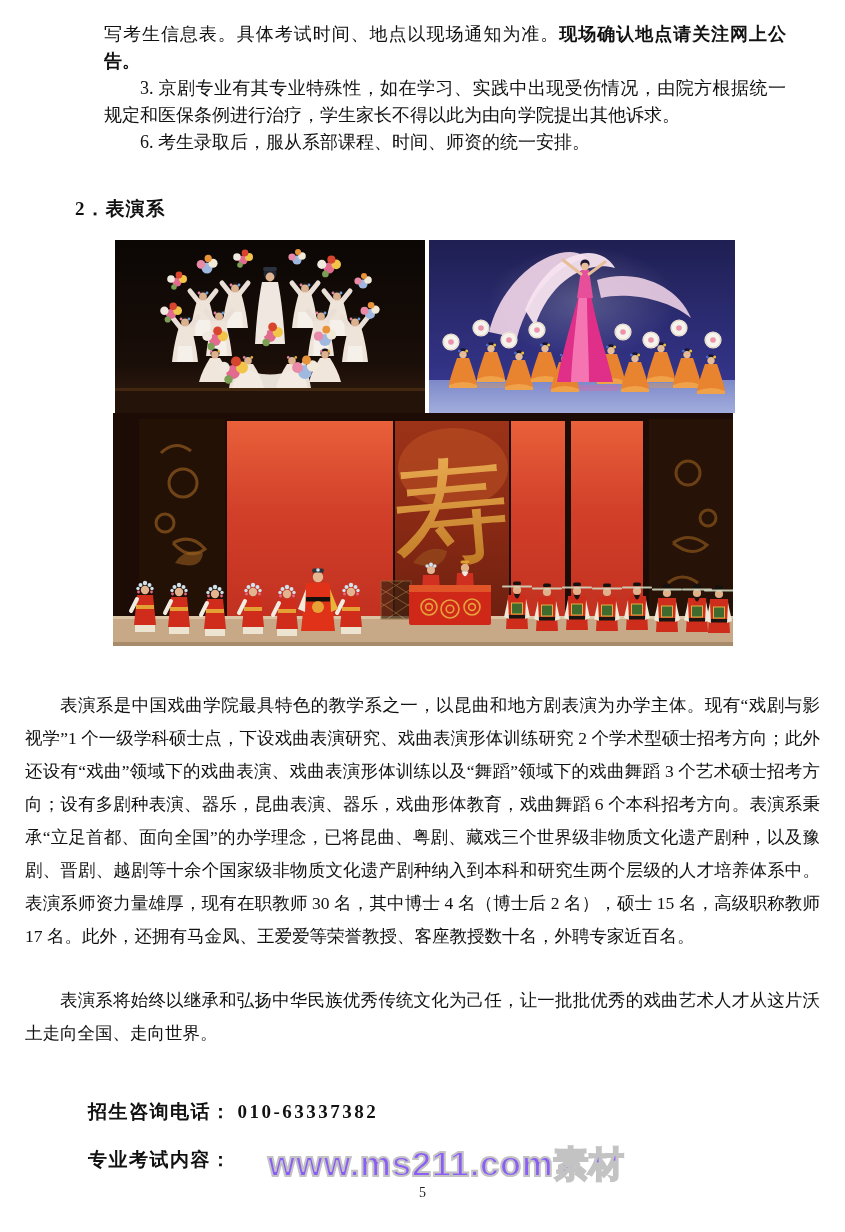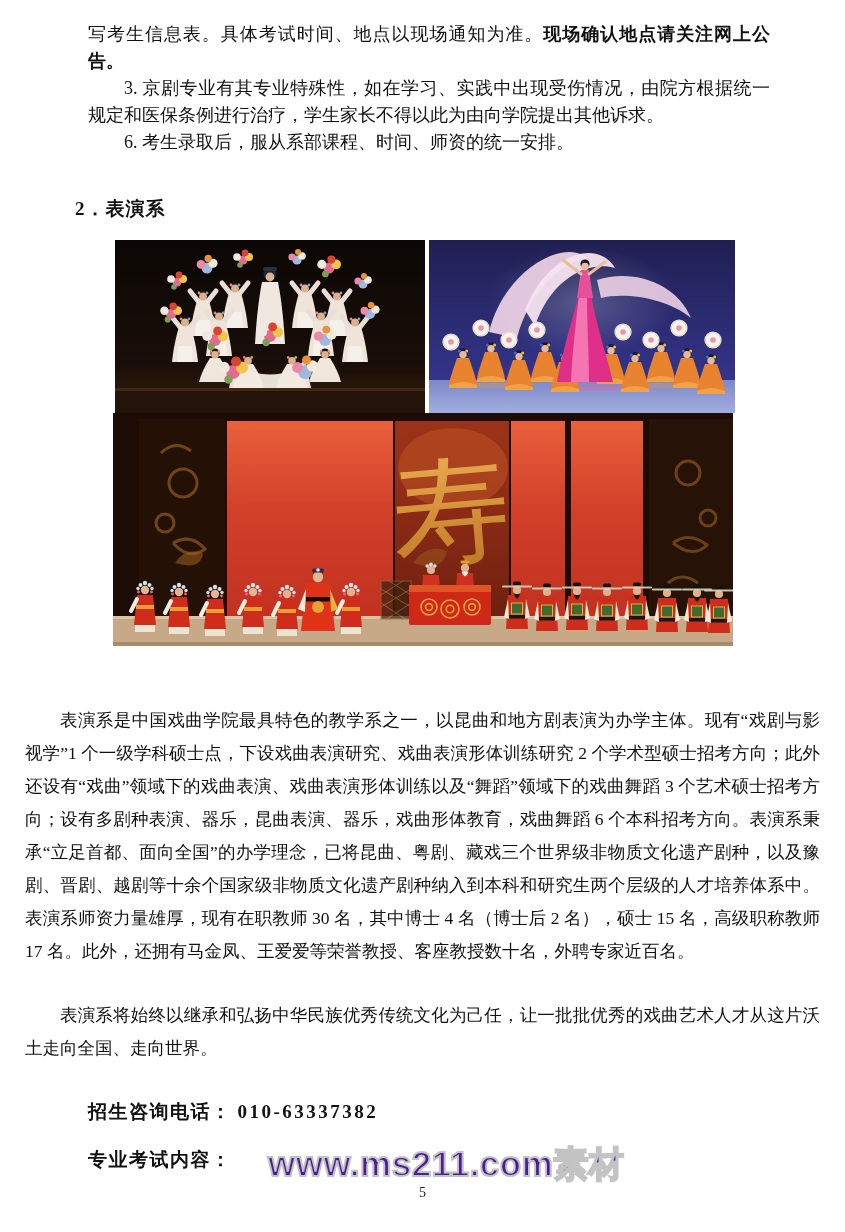--- a/index.html
+++ b/index.html
@@ -8,21 +8,21 @@
     width: 845px; height: 1232px;
     margin: 0 auto;
     background: #ffffff;
     overflow: hidden;
     font-family: "Liberation Serif", serif;
     color: #111;
   }
 
   
   .intro {
-    position: absolute; left: 88px; top: 21px; width: 682px;
+    position: absolute; left: 104px; top: 21px; width: 682px;
     font-size: 18px; line-height: 27px;
     text-align: justify; text-justify: inter-ideograph;
   }
   .intro p { margin: 0; }
   .intro p.indent { text-indent: 2em; }
   .intro .bold { font-weight: bold; }
 
   
   .sec-heading {
     position: absolute; left: 75px; top: 196px;
@@ -31,42 +31,42 @@
 
   
   .collage { position: absolute; left: 113px; top: 240px; width: 624px; height: 406px; }
   .collage svg { display:block; position:absolute; }
   .ph-tl { left: 2px;   top: 0;     width: 310px; height: 173px; }
   .ph-tr { left: 316px; top: 0;     width: 306px; height: 173px; }
   .ph-bt { left: 0;     top: 173px; width: 620px; height: 233px; }
 
   
   .body-text {
-    position: absolute; left: 25px; top: 704px; width: 795px;
+    position: absolute; left: 25px; top: 689px; width: 795px;
     font-size: 17.5px; line-height: 33px;
     text-align: justify; text-justify: inter-ideograph;
   }
   .body-text p { margin: 0; text-indent: 2em; }
   .body-text p + p { margin-top: 31px; }
 
   
   .contact-phone, .contact-exam {
     position: absolute; left: 88px;
     font-size: 19px; font-weight: bold; letter-spacing: 1.5px;
   }
   .contact-phone { top: 1099px; }
   .contact-exam  { top: 1147px; }
   .phone-number { letter-spacing: 2.5px; margin-left: 6px; margin-top: 21px; }
 
   
   .watermark {
     position: absolute; left: 268px; top: 1141px;
     font-family: "Liberation Sans", sans-serif;
     font-size: 35px; font-weight: bold; letter-spacing: 0.5px;
-    color: #4c1d95;
+    color: #8b5cf6;
     -webkit-text-stroke: 2px #c3c3c3;
     text-shadow: 0 0 1px #cfcfcf;
     white-space: nowrap; z-index: 6;
   }
 
   
   .page-number {
     position: absolute; left: 0; right: 0; top: 1185px;
     text-align: center; font-size: 14px; color: #222;
   }

